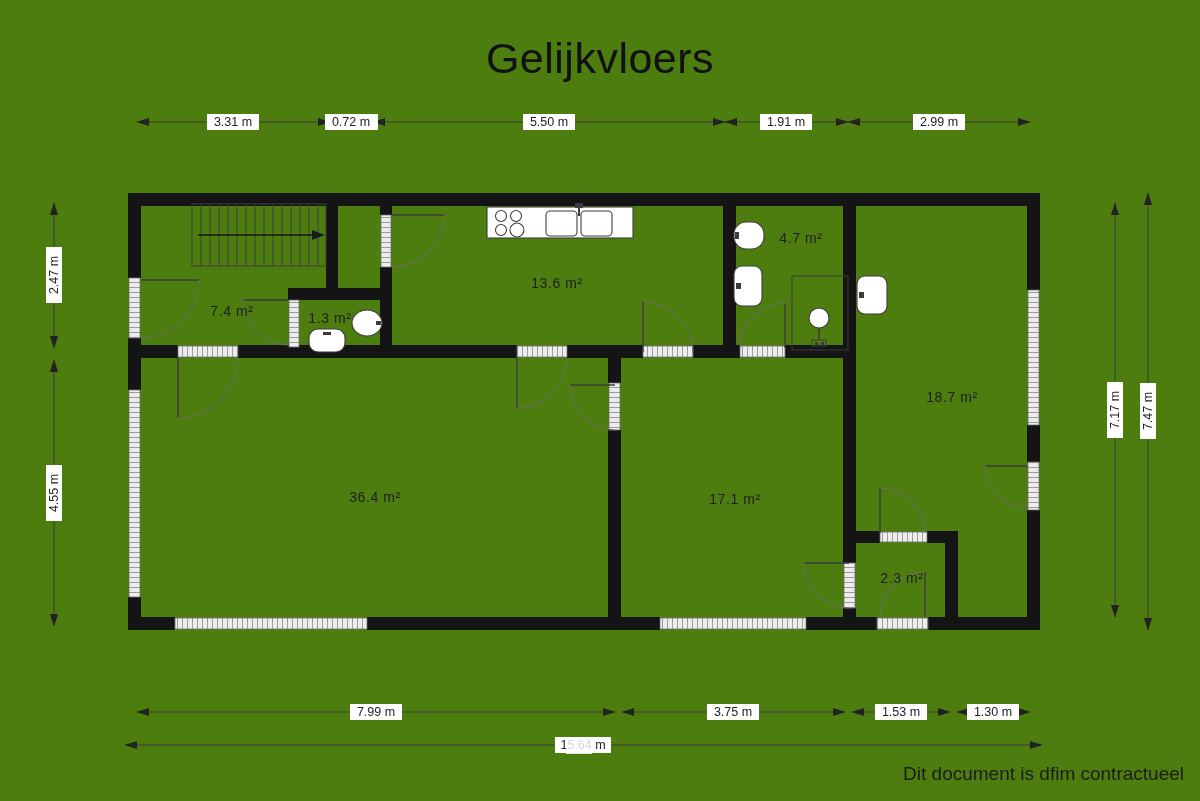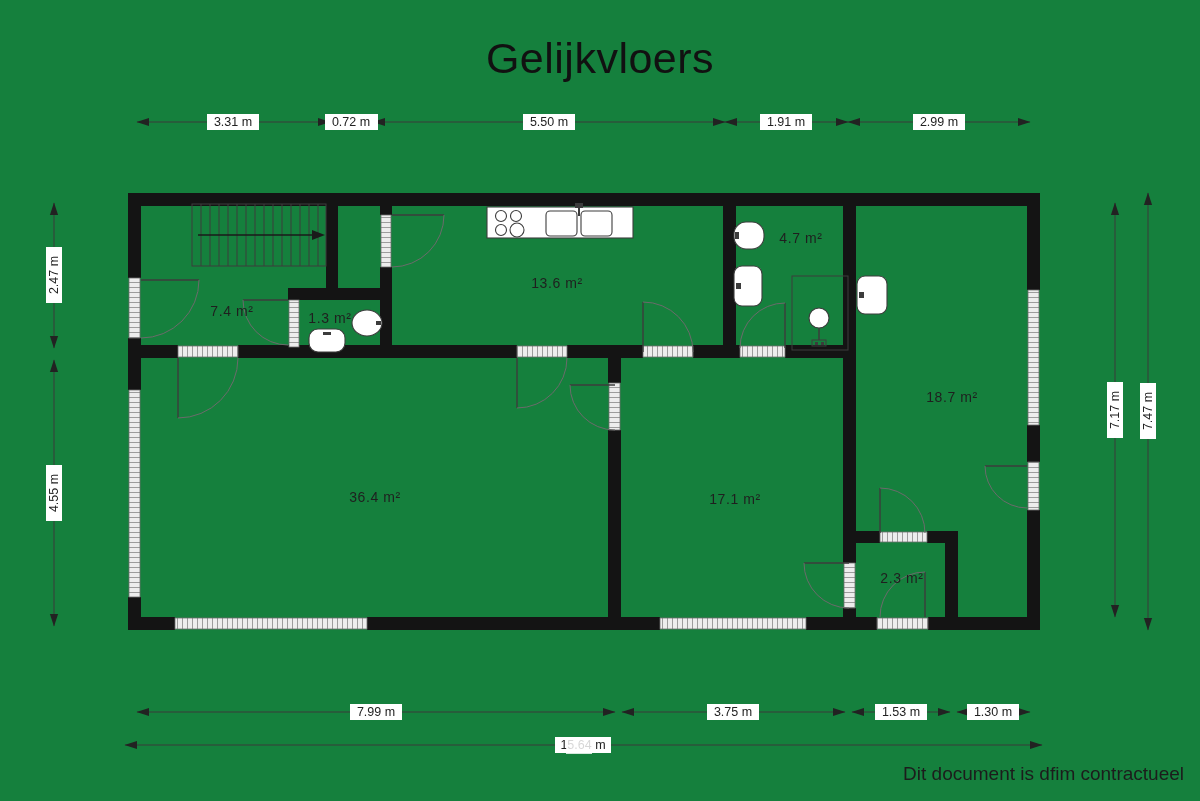--- a/index.html
+++ b/index.html
@@ -1,16 +1,16 @@
 <!DOCTYPE html>
 <html><head>
 <meta charset="utf-8">
 <style>
   html,body{margin:0;padding:0;background:#ffffff;}
-  .page{position:relative;width:1200px;height:801px;background:#15803d;overflow:hidden;
+  .page{position:relative;width:1200px;height:801px;background:#4d7c0f;overflow:hidden;
         font-family:"Liberation Sans", sans-serif;}
   .title{position:absolute;top:34px;left:0;width:100%;text-align:center;
          font-size:43px;color:#111;letter-spacing:0.5px;}
   .plan-svg{position:absolute;top:0;left:0;}
   .footer{position:absolute;top:763px;right:16px;font-size:19px;color:#1c1c1c;}
   .watermark{position:absolute;top:716px;left:492px;width:220px;height:70px;
              font-size:62px;font-weight:bold;color:#ffffff;
              text-shadow:0 0 2px rgba(185,185,185,0.35);
              letter-spacing:2px;user-select:none;}
   .wm-blob{position:absolute;top:737px;left:566px;width:26px;height:17px;

